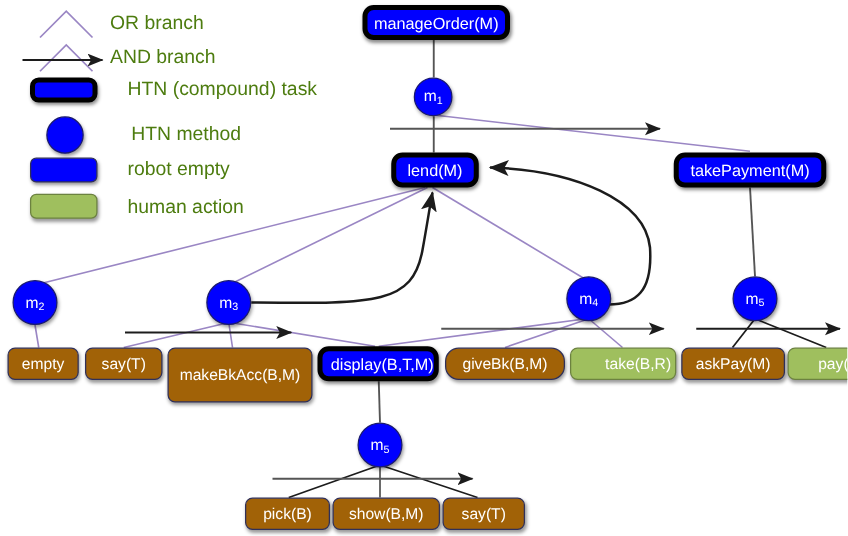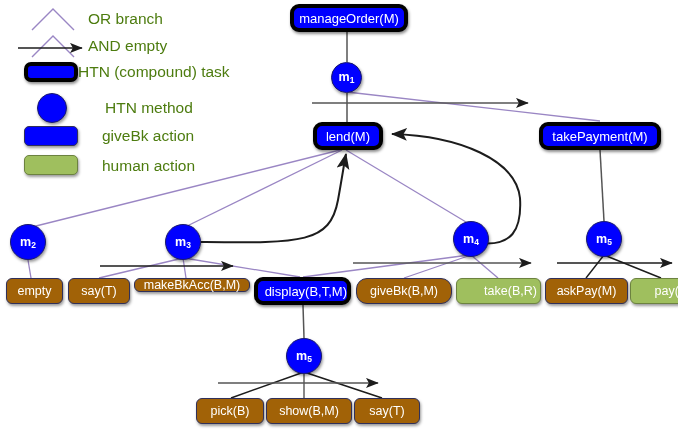--- a/index.html
+++ b/index.html
@@ -53,21 +53,20 @@
     border: 1.2px solid #6c8240;
     padding-left: 24px;
   }
   
   .method {
     background: #0000ff;
     border: 1.2px solid #1a1a6e;
     border-radius: 50%;
     font-size: 12.5px;
     box-shadow: 1px 2px 3px rgba(0,0,0,0.4);
-    font-weight: bold;
   }
   .method sub, .node sub {
     font-size: 8.5px;
     vertical-align: -2px;
   }
   
   #legend {
     position: absolute;
     left: 0; top: 0;
     z-index: 6;
@@ -207,36 +206,36 @@
     </g>
   </svg>
 
   <div id="legend">
 
     <div class="legend-row" style="left:88px; top:10px;">
       <span class="legend-label">OR branch</span>
     </div>
 
     <div class="legend-row" style="left:88px; top:37px;">
-      <span class="legend-label">AND empty</span>
+      <span class="legend-label">AND branch</span>
     </div>
 
     <div class="legend-row" style="left:24px; top:62px;">
       <span class="legend-swatch sw-task"></span>
-      <span class="legend-label" style="">HTN (compound) task</span>
+      <span class="legend-label" style="margin-left:24px;">HTN (compound) task</span>
     </div>
 
     <div class="legend-row" style="left:37px; top:93px;">
       <span class="legend-swatch sw-method"></span>
       <span class="legend-label" style="margin-left:38px;">HTN method</span>
     </div>
 
     <div class="legend-row" style="left:24px; top:126px;">
       <span class="legend-swatch sw-robot"></span>
-      <span class="legend-label" style="margin-left:24px;">giveBk action</span>
+      <span class="legend-label" style="margin-left:24px;">robot empty</span>
     </div>
 
     <div class="legend-row" style="left:24px; top:155px;align-items:flex-end;">
       <span class="legend-swatch sw-human"></span>
       <span class="legend-label" style="margin-left:24px;">human action</span>
     </div>
   </div>
 
   <div class="node task" id="n-manageOrder" style="left: 290px; top: 4px; width: 118px; height: 28px;">
     <span>manageOrder(M)</span>
@@ -269,21 +268,21 @@
   <div class="node method" id="n-m5display" style="left: 286px; top: 338px; width: 36px; height: 36px;">
     <span><span>m</span><sub>5</sub></span>
   </div>
 
   <div class="node action" id="n-empty" style="left: 6px; top: 278px; width: 57px; height: 26px;">
     <span>empty</span>
   </div>
   <div class="node action" id="n-sayT1" style="left: 68px; top: 278px; width: 62px; height: 26px;">
     <span>say(T)</span>
   </div>
-  <div class="node action" id="n-makeBkAcc" style="left: 134px; top: 278px; width: 116px; height: 14px;">
+  <div class="node action" id="n-makeBkAcc" style="left: 134px; top: 278px; width: 116px; height: 44px;">
     <span>makeBkAcc(B,M)</span>
   </div>
   <div class="node action" id="n-giveBk" style="left: 356px; top: 278px; width: 96px; height: 26px; border-radius: 11px;">
     <span>giveBk(B,M)</span>
   </div>
   <div class="node action human" id="n-take" style="left: 456px; top: 278px; width: 85px; height: 26px;">
     <span>take(B,R)</span>
   </div>
   <div class="node action" id="n-askPay" style="left: 545px; top: 278px; width: 83px; height: 26px;">
     <span>askPay(M)</span>

